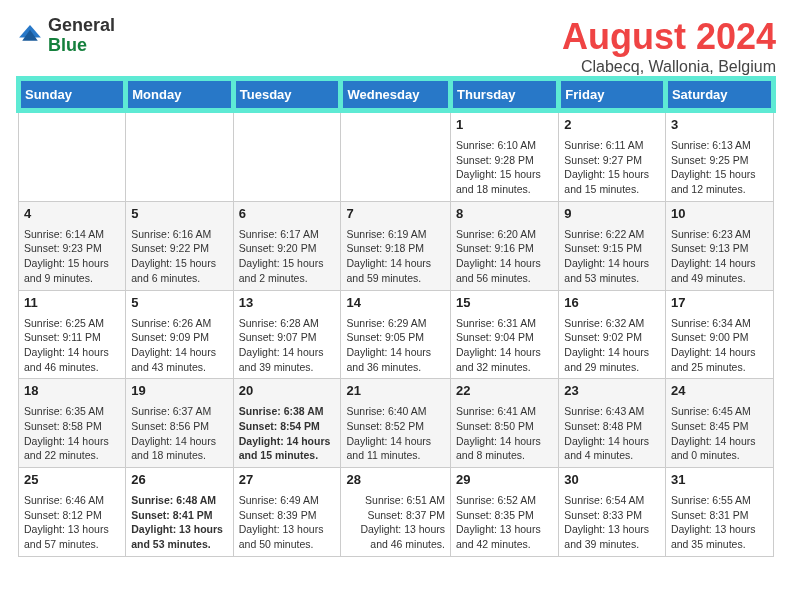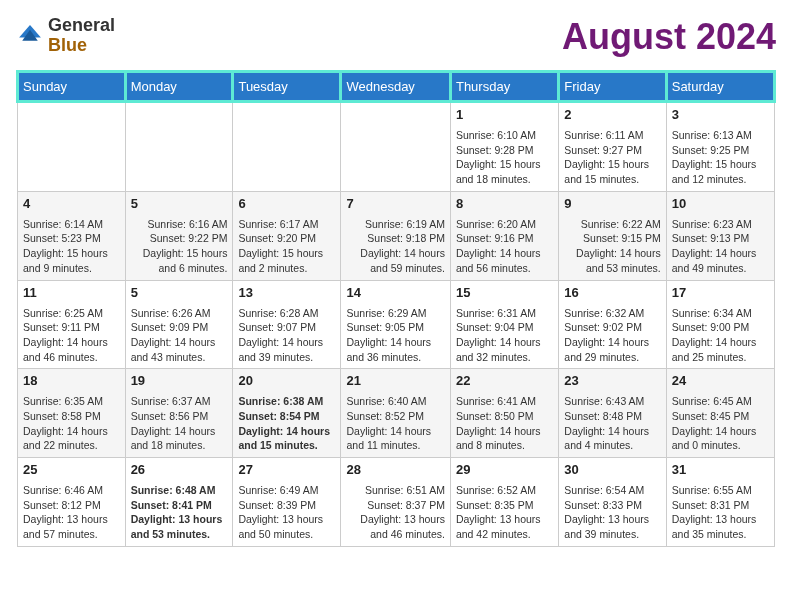--- a/index.html
+++ b/index.html
@@ -7,65 +7,65 @@
       font-family: Arial, sans-serif;
       background: #fff;
       width: 792px;
       min-height: 612px;
       padding: 16px;
     }
     .header-area {
       display: flex;
       justify-content: space-between;
       align-items: flex-start;
-      margin-bottom: 12px;
+      margin-bottom: 0;
     }
     .logo {
       display: flex;
       align-items: center;
       gap: 4px;
     }
     .logo-text {
       font-size: 18px;
       font-weight: bold;
       line-height: 1.1;
     }
     .logo-general { color: #333; }
-    .logo-blue { color: #a16207; }
+    .logo-blue { color: #15803d; }
     .logo-icon {
       width: 28px;
       height: 28px;
     }
     .title-area {
       text-align: right;
     }
     .month-title {
       font-size: 36px;
       font-weight: bold;
-      color: #701a75;
+      color: #ef4444;
     }
     .location-title {
       font-size: 16px;
       color: #444;
     }
     table {
       width: 100%;
       border-collapse: collapse;
       font-size: 11px;
     }
     thead tr {
       background-color: #2878c8;
       color: #fff;
     }
     thead th {
       padding: 6px 4px;
       text-align: left;
       font-size: 13px;
-      font-weight: normal;
-      border: 3px solid #5eead4;
+      font-weight: bold;
+      border: 5px solid #5eead4;
     }
     tbody td {
       border: 1px solid #ccc;
       vertical-align: top;
       padding: 4px 5px;
       min-height: 80px;
       width: 112px;
     }
     .day-num {
       font-size: 13px;
@@ -96,20 +96,21 @@
       <polygon points="18,4 32,20 4,20" fill="#2878c8"></polygon>
       <polygon points="18,10 28,24 8,24" fill="#1a5a9a"></polygon>
     </svg>
     <div class="logo-text">
       <div class="logo-general">General</div>
       <div class="logo-blue">Blue</div>
     </div>
   </div>
   <div class="title-area">
     <div class="month-title">August 2024</div>
+    <div class="location-title">Clabecq, Wallonia, Belgium</div>
   </div>
 </div>
 
 <table>
   <thead>
     <tr>
     <th>Sunday</th>
         <th>Monday</th>
         <th>Tuesday</th>
         <th>Wednesday</th>
@@ -140,50 +141,50 @@
           <div class="day-num">3</div>
           <div class="day-info" style="white-space: pre-line;">Sunrise: 6:13 AM
 Sunset: 9:25 PM
 Daylight: 15 hours and 12 minutes.</div>
         </td>
       </tr>
       <tr>
         <td>
           <div class="day-num">4</div>
           <div class="day-info" style="white-space: pre-line;">Sunrise: 6:14 AM
-Sunset: 5:23 PM
+Sunset: 9:23 PM
 Daylight: 15 hours and 9 minutes.</div>
         </td>
         <td>
           <div class="day-num">5</div>
-          <div class="day-info" style="white-space: pre-line; text-align: right;">Sunrise: 6:16 AM
+          <div class="day-info" style="white-space: pre-line;">Sunrise: 6:16 AM
 Sunset: 9:22 PM
 Daylight: 15 hours and 6 minutes.</div>
         </td>
         <td>
           <div class="day-num">6</div>
           <div class="day-info" style="white-space: pre-line;">Sunrise: 6:17 AM
 Sunset: 9:20 PM
 Daylight: 15 hours and 2 minutes.</div>
         </td>
         <td>
           <div class="day-num">7</div>
-          <div class="day-info" style="white-space: pre-line; text-align: right;">Sunrise: 6:19 AM
+          <div class="day-info" style="white-space: pre-line;">Sunrise: 6:19 AM
 Sunset: 9:18 PM
 Daylight: 14 hours and 59 minutes.</div>
         </td>
         <td>
           <div class="day-num">8</div>
           <div class="day-info" style="white-space: pre-line;">Sunrise: 6:20 AM
 Sunset: 9:16 PM
 Daylight: 14 hours and 56 minutes.</div>
         </td>
         <td>
           <div class="day-num">9</div>
-          <div class="day-info" style="white-space: pre-line; text-align: right;">Sunrise: 6:22 AM
+          <div class="day-info" style="white-space: pre-line;">Sunrise: 6:22 AM
 Sunset: 9:15 PM
 Daylight: 14 hours and 53 minutes.</div>
         </td>
         <td>
           <div class="day-num">10</div>
           <div class="day-info" style="white-space: pre-line;">Sunrise: 6:23 AM
 Sunset: 9:13 PM
 Daylight: 14 hours and 49 minutes.</div>
         </td>
       </tr>

